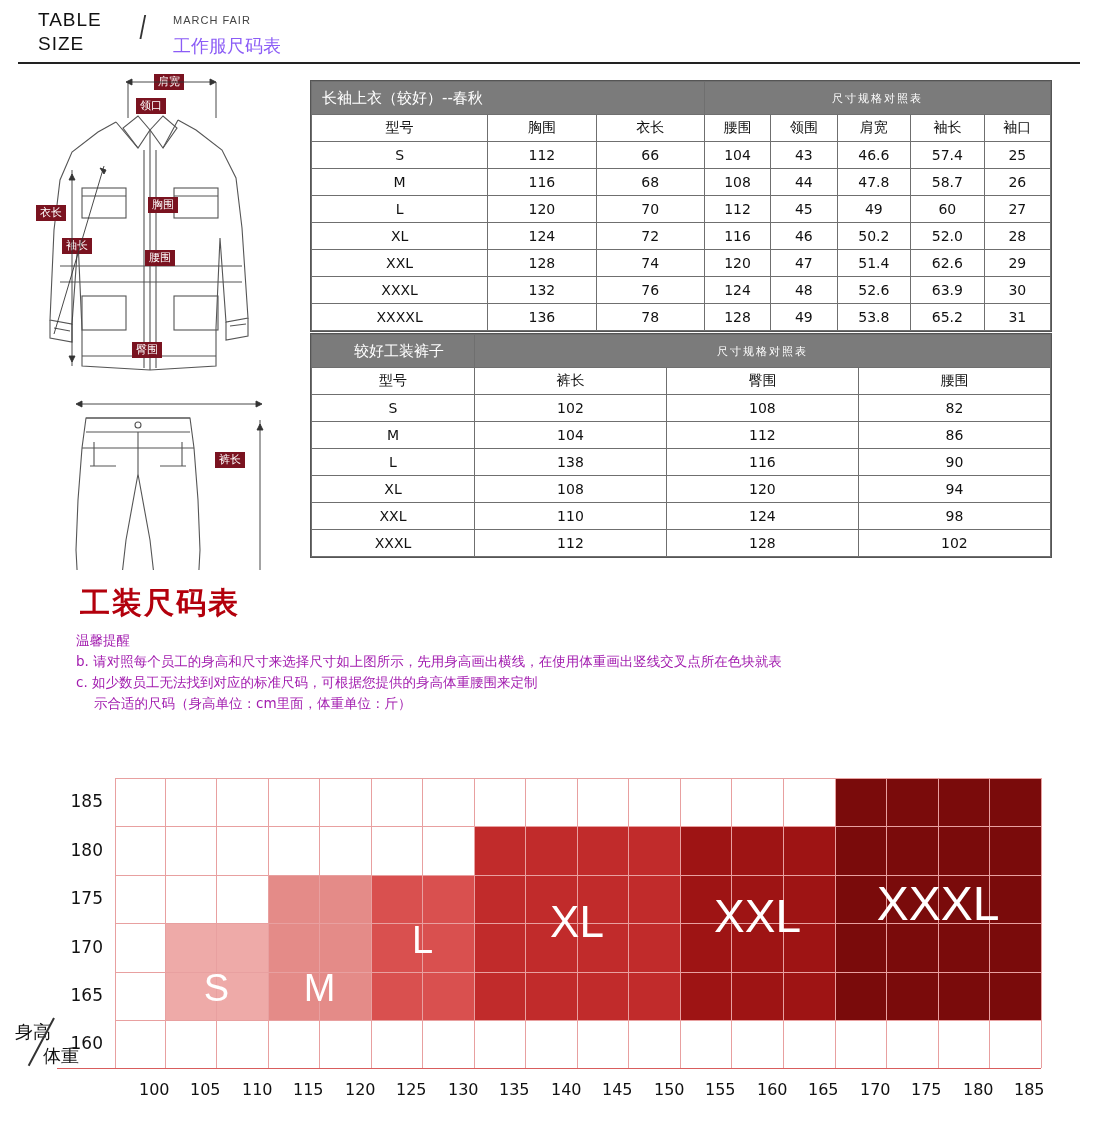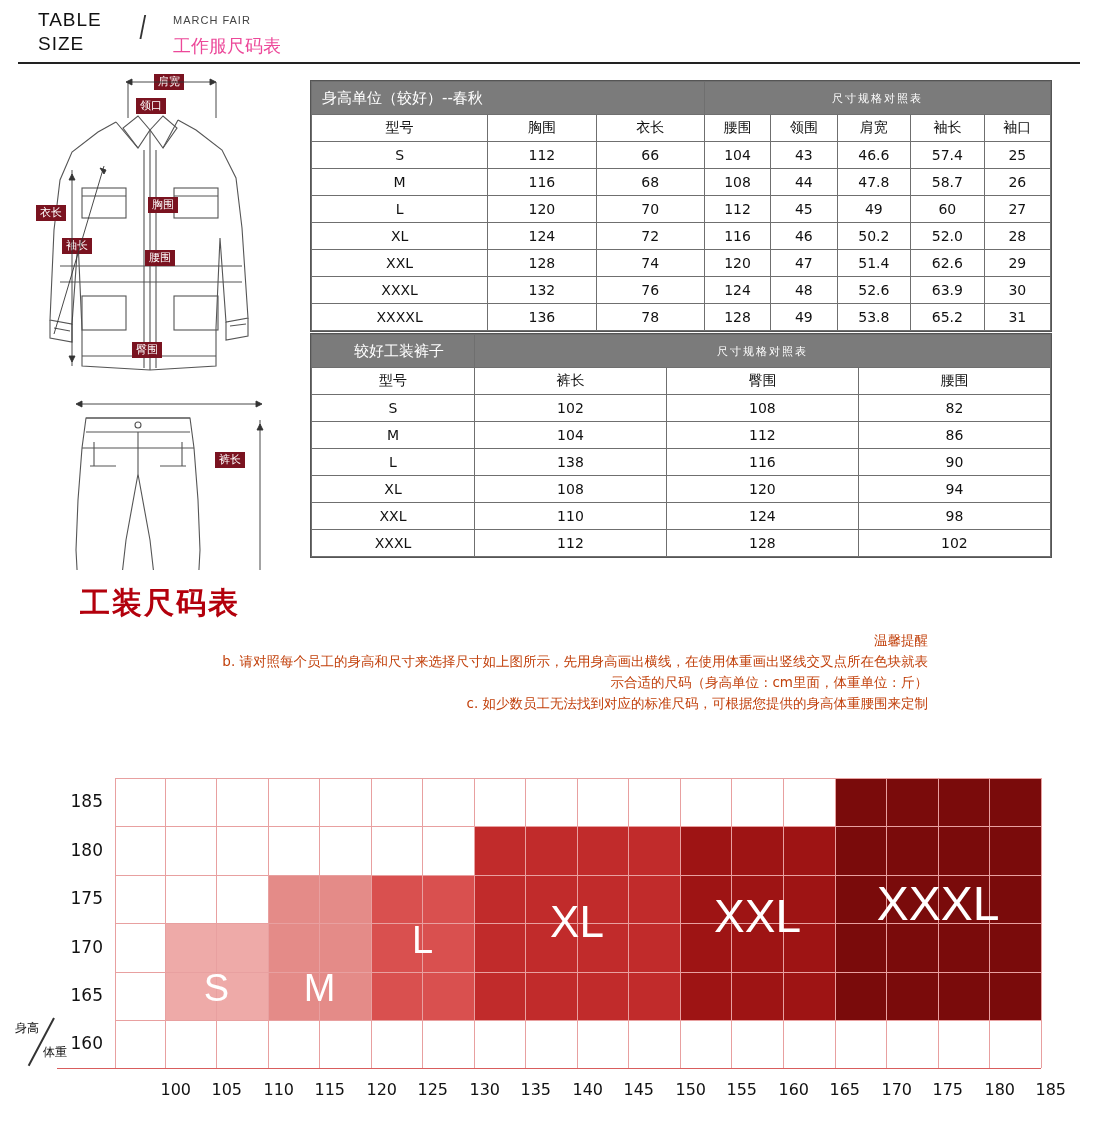--- a/index.html
+++ b/index.html
@@ -48,21 +48,21 @@
     top: 8px;
     font-size: 11px;
     letter-spacing: 1px;
     color: #444;
   }
   #header .right-cn {
     position: absolute;
     left: 155px;
     top: 28px;
     font-size: 18px;
-    color: #ec4899;
+    color: #8b5cf6;
     font-family: "DejaVu Sans", sans-serif;
   }
 
   
   #illustration {
     position: absolute;
     left: 20px;
     top: 70px;
     width: 280px;
     height: 500px;
@@ -123,28 +123,27 @@
     left: 80px;
     top: 583px;
     font-size: 30px;
     color: #b3000c;
     font-family: "DejaVu Sans", sans-serif;
     letter-spacing: 2px;
     font-weight: bold;
   }
   #notes {
     position: absolute;
-    left: 68px;
+    left: 76px;
     top: 630px;
     width: 860px;
     font-family: "DejaVu Sans", sans-serif;
     font-size: 13.5px;
     line-height: 21px;
-    color: #c2410c;
-    text-align: right;
+    color: #a21caf;
   }
   #notes .n0 { font-size: 13.5px; }
 
   
   #chart {
     position: absolute;
     left: 57px;
     top: 778px;
     width: 975px;
     height: 270px;
@@ -166,39 +165,39 @@
     text-align: right;
     width: 46px;
     line-height: 18px;
   }
   .xlab {
     position: absolute;
     top: 302px;
     font-size: 16px;
     font-family: "DejaVu Sans", sans-serif;
     color: #111;
-    text-align: right;
+    text-align: left;
     width: 52px;
   }
   .sizelabel {
     position: absolute;
     color: #fff;
     font-size: 38px;
     font-family: "Liberation Sans", sans-serif;
     text-align: center;
     line-height: 40px;
   }
   #axiscorner {
     position: absolute;
     left: -48px;
     top: 242px;
     width: 110px;
     height: 48px;
     font-family: "DejaVu Sans", sans-serif;
-    font-size: 12px;
+    font-size: 18px;
     color: #111;
   }
   #axiscorner .t1 { position: absolute; left: 6px; top: 0px; }
   #axiscorner .t2 { position: absolute; left: 34px; top: 24px; }
   #axiscorner .dia {
     position: absolute;
     left: 44px; top: -2px;
     width: 2px; height: 54px;
     background: #333;
     transform: rotate(28deg);
@@ -283,21 +282,21 @@
       <path d="M240,354 L237,360 L243,360 Z" fill="#333"></path>
       <path d="M240,552 L237,546 L243,546 Z" fill="#333"></path>
     </g>
   </svg>
 </div>
 
 <div class="tbl-wrap" style="left:310px; top:80px; width:740px;">
   <table class="sz">
     <tbody>
         <tr class="bandrow">
-      <td class="bl" colspan="3">身高单位（较好）--春秋</td>
+      <td class="bl" colspan="3">长袖上衣（较好）--春秋</td>
       <td class="bc" colspan="5">尺寸规格对照表</td>
     </tr>
     <tr class="headrow">
       <td>型号</td>
       <td>胸围</td>
       <td>衣长</td>
       <td>腰围</td>
       <td>领围</td>
       <td>肩宽</td>
       <td>袖长</td>
@@ -427,22 +426,22 @@
       <td>102</td>
     </tr>
   </tbody>
     </table>
 </div>
 
 <div id="bigtitle">工装尺码表</div>
 <div id="notes">
   <div class="n0">温馨提醒</div>
   <div>b. 请对照每个员工的身高和尺寸来选择尺寸如上图所示，先用身高画出横线，在使用体重画出竖线交叉点所在色块就表</div>
+  <div>c. 如少数员工无法找到对应的标准尺码，可根据您提供的身高体重腰围来定制</div>
   <div style="padding-left:18px;">示合适的尺码（身高单位：cm里面，体重单位：斤）</div>
-  <div>c. 如少数员工无法找到对应的标准尺码，可根据您提供的身高体重腰围来定制</div>
 </div>
 
 <div id="chart">
 
   <div class="cell" style="left:108px; top:145px; width:103px; height:97px; background:#eeaaa8;"></div>
   <div class="cell" style="left:211px; top:97px;  width:103px; height:145px; background:#e48b88;"></div>
   <div class="cell" style="left:314px; top:97px;  width:103px; height:145px; background:#d9504f;"></div>
   <div class="cell" style="left:417px; top:48px;  width:206px; height:194px; background:#c12b2b;"></div>
   <div class="cell" style="left:623px; top:48px;  width:155px; height:194px; background:#9e1414;"></div>
   <div class="cell" style="left:778px; top:0px;   width:206px; height:242px; background:#7a0b0b;"></div>

